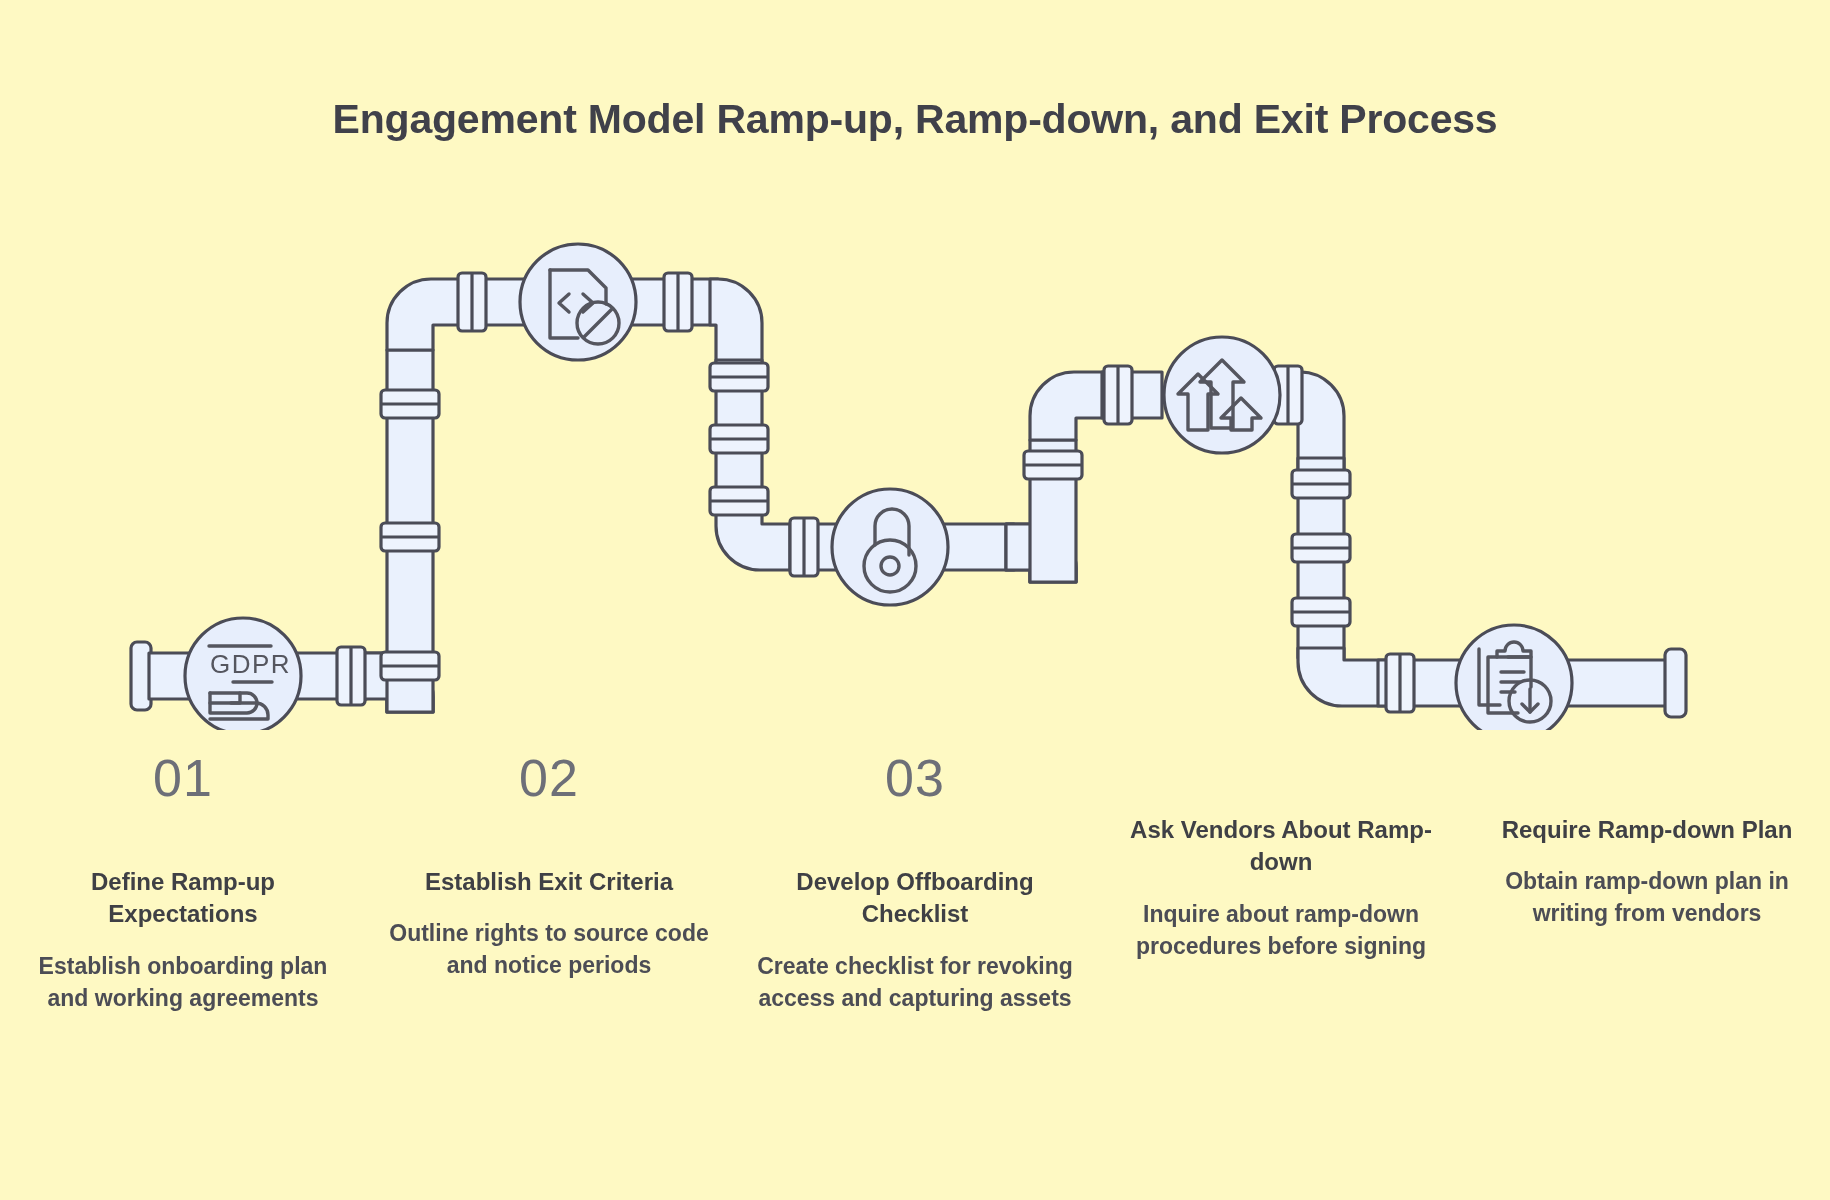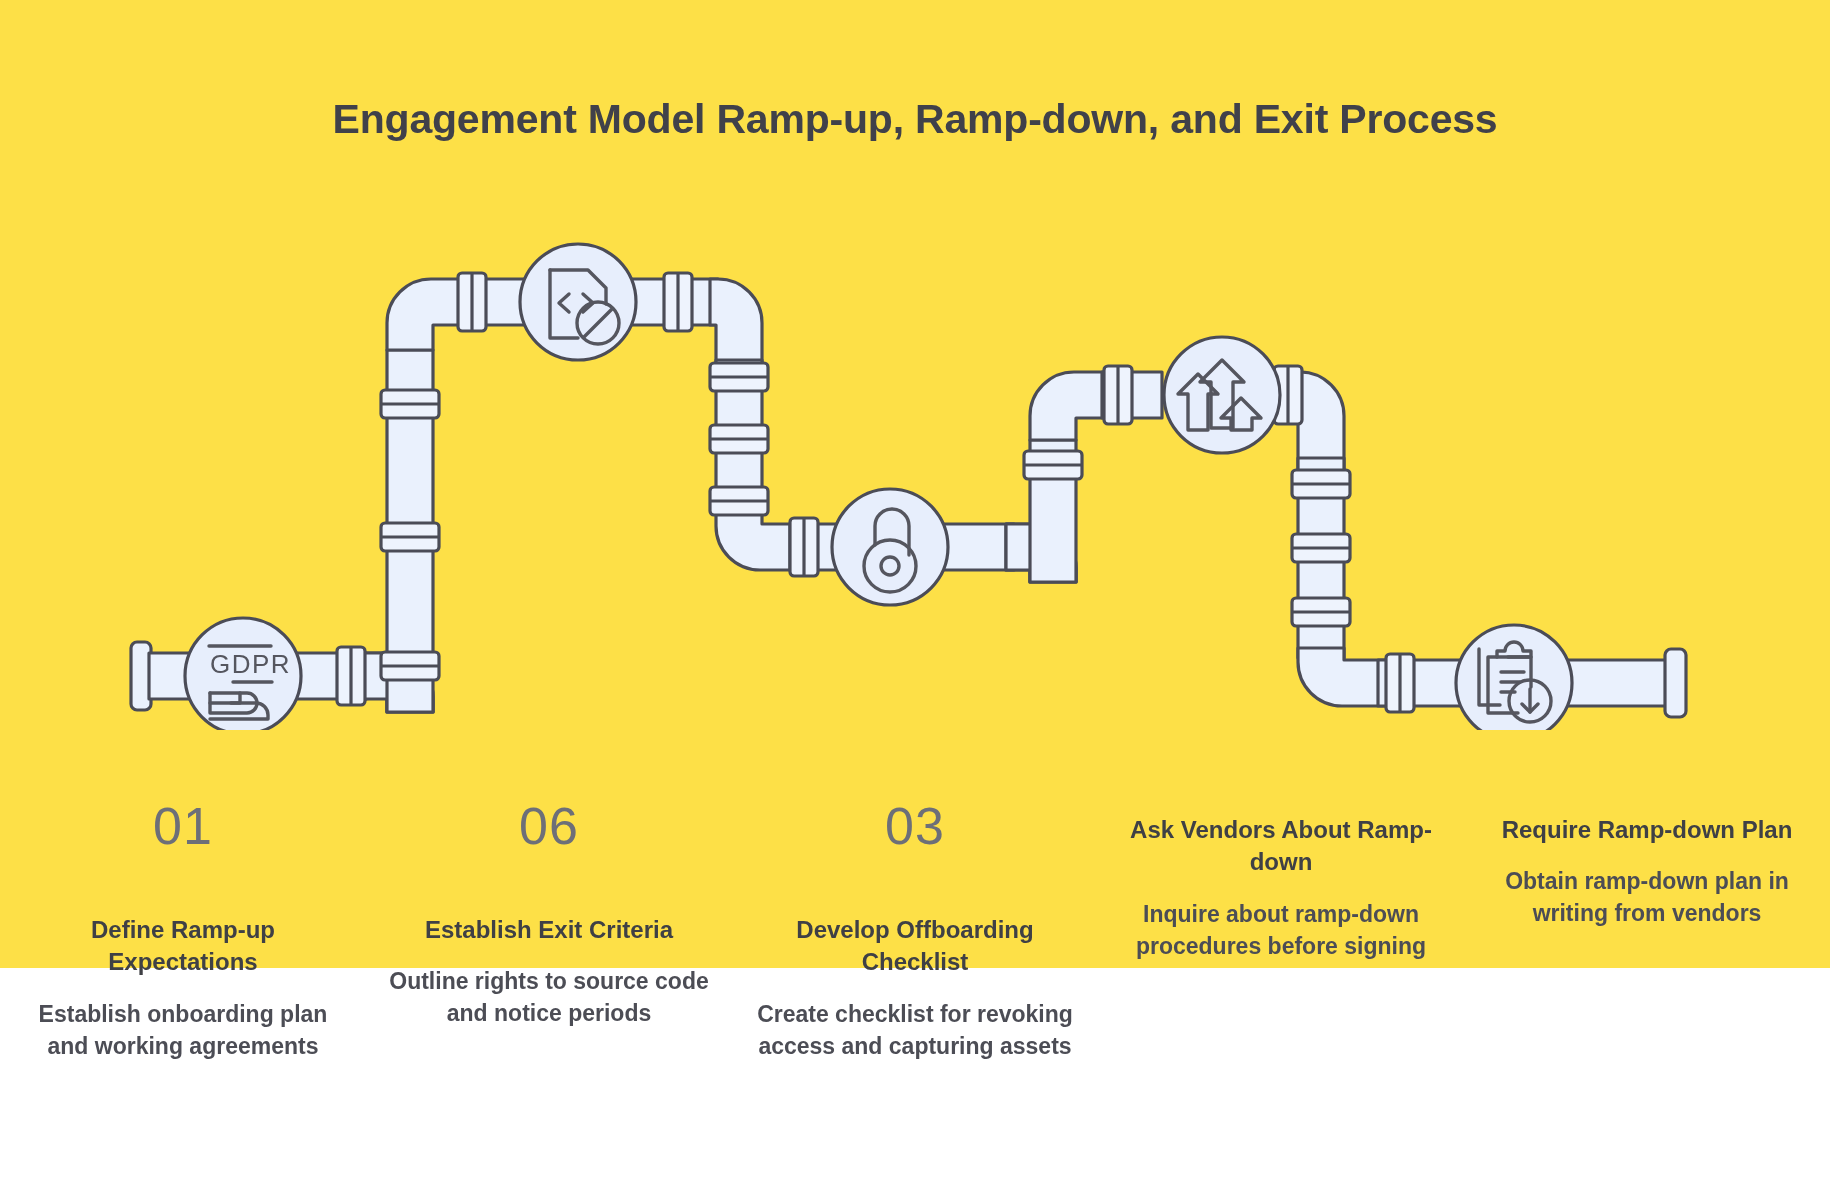--- a/index.html
+++ b/index.html
@@ -10,22 +10,22 @@
   body {
     width: 1830px;
     height: 1200px;
     font-family: "Liberation Sans", sans-serif;
     color: #3f4045;
     overflow: hidden;
   }
   .page {
     position: relative;
     width: 1830px;
-    height: 968px;
-    background: #fde047;
+    height: 1200px;
+    background: #fef9c3;
   }
   .title {
     position: absolute;
     top: 96px;
     left: 0;
     width: 1830px;
     text-align: center;
     font-size: 41px;
     font-weight: bold;
     letter-spacing: -0.2px;
@@ -50,21 +50,20 @@
     text-align: center;
     padding: 0 22px;
     box-sizing: border-box;
   }
   .step-num {
     font-size: 52px;
     font-weight: 300;
     color: #6d6f78;
     line-height: 1.0;
     letter-spacing: 1px;
-    margin-top: 48px;
   }
   .step-title {
     margin-top: 62px;
     font-size: 24px;
     font-weight: bold;
     line-height: 1.35;
     color: #3f4045;
   }
   .step-desc {
     margin-top: 20px;
@@ -347,21 +346,21 @@
 
   <div class="steps">
 
     <div class="step">
       <div class="step-num">01</div>
       <div class="step-title">Define Ramp-up Expectations</div>
       <div class="step-desc">Establish onboarding plan and working agreements</div>
     </div>
 
     <div class="step">
-      <div class="step-num">06</div>
+      <div class="step-num">02</div>
       <div class="step-title">Establish Exit Criteria</div>
       <div class="step-desc">Outline rights to source code and notice periods</div>
     </div>
 
     <div class="step">
       <div class="step-num">03</div>
       <div class="step-title">Develop Offboarding Checklist</div>
       <div class="step-desc">Create checklist for revoking access and capturing assets</div>
     </div>
 

